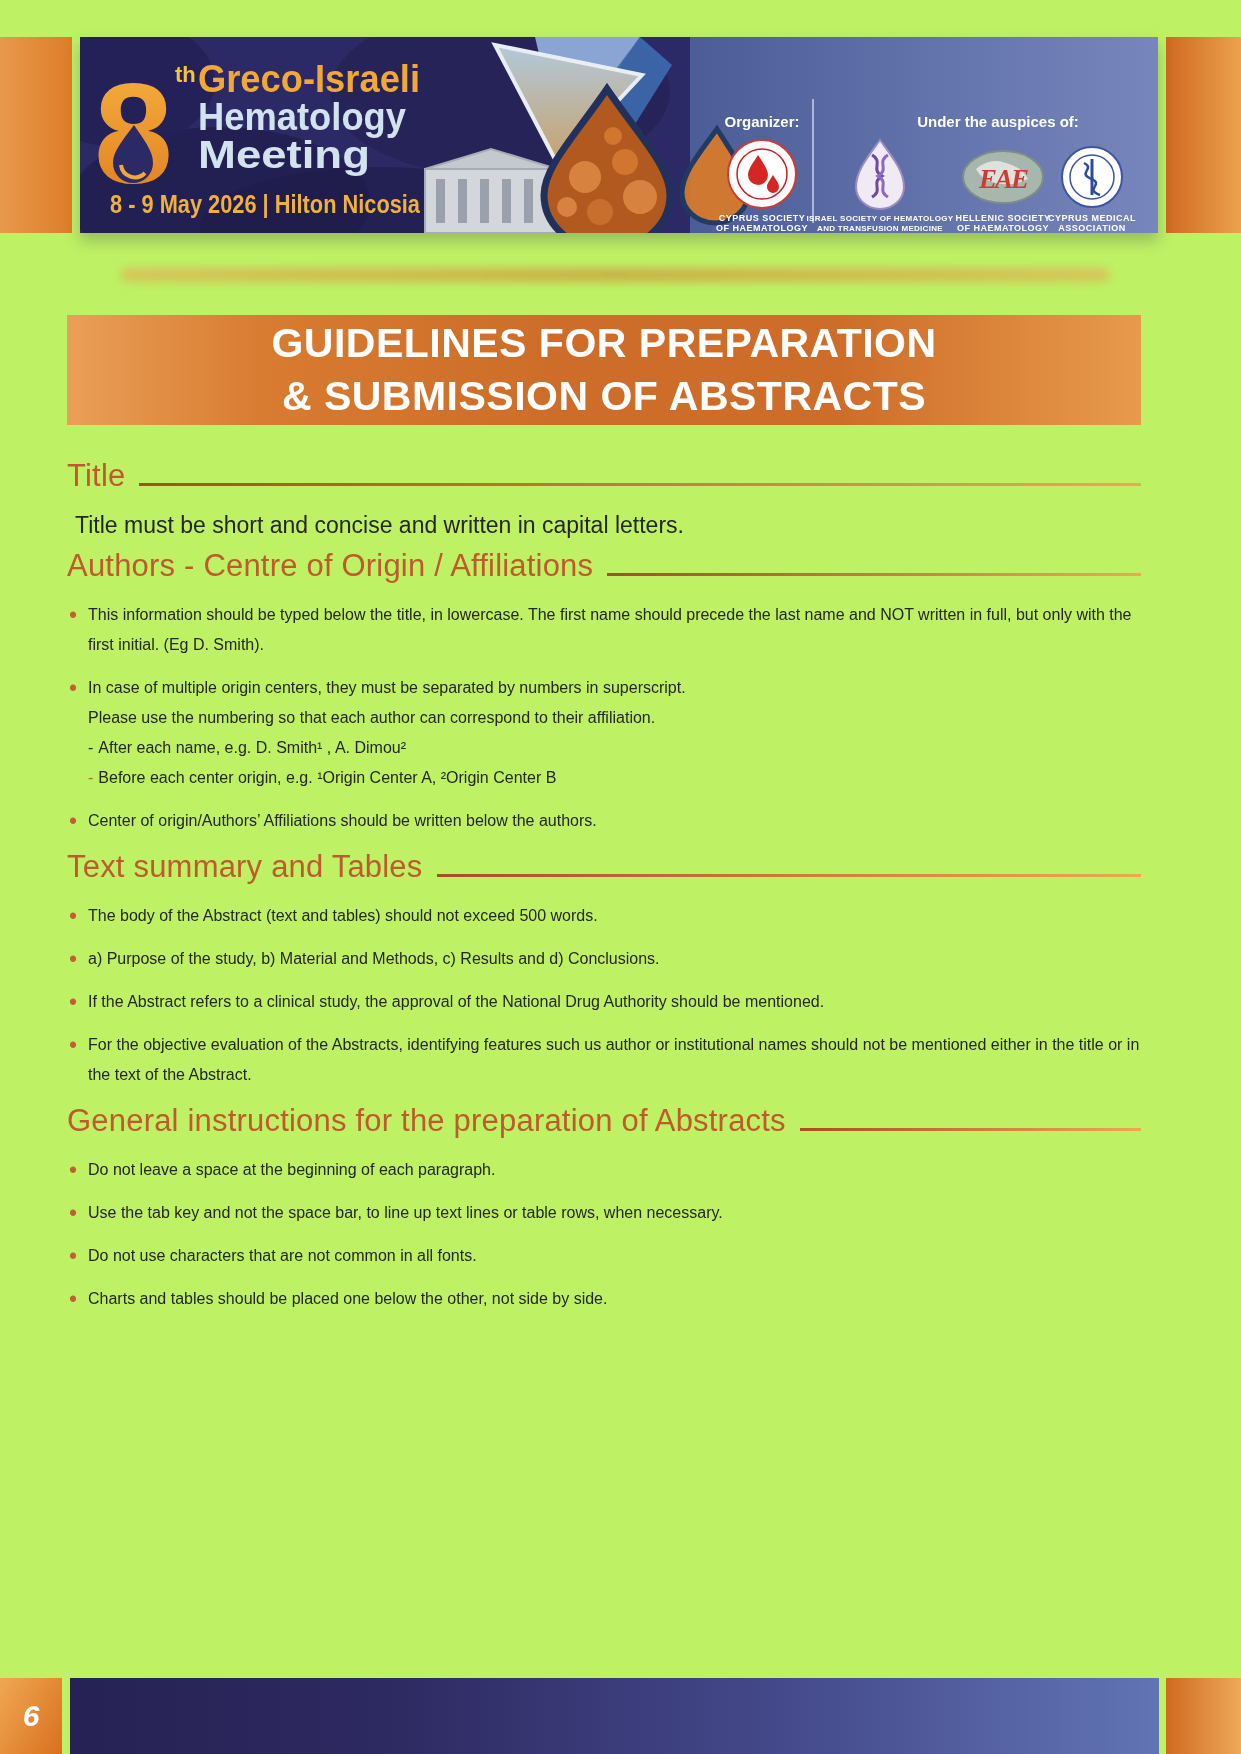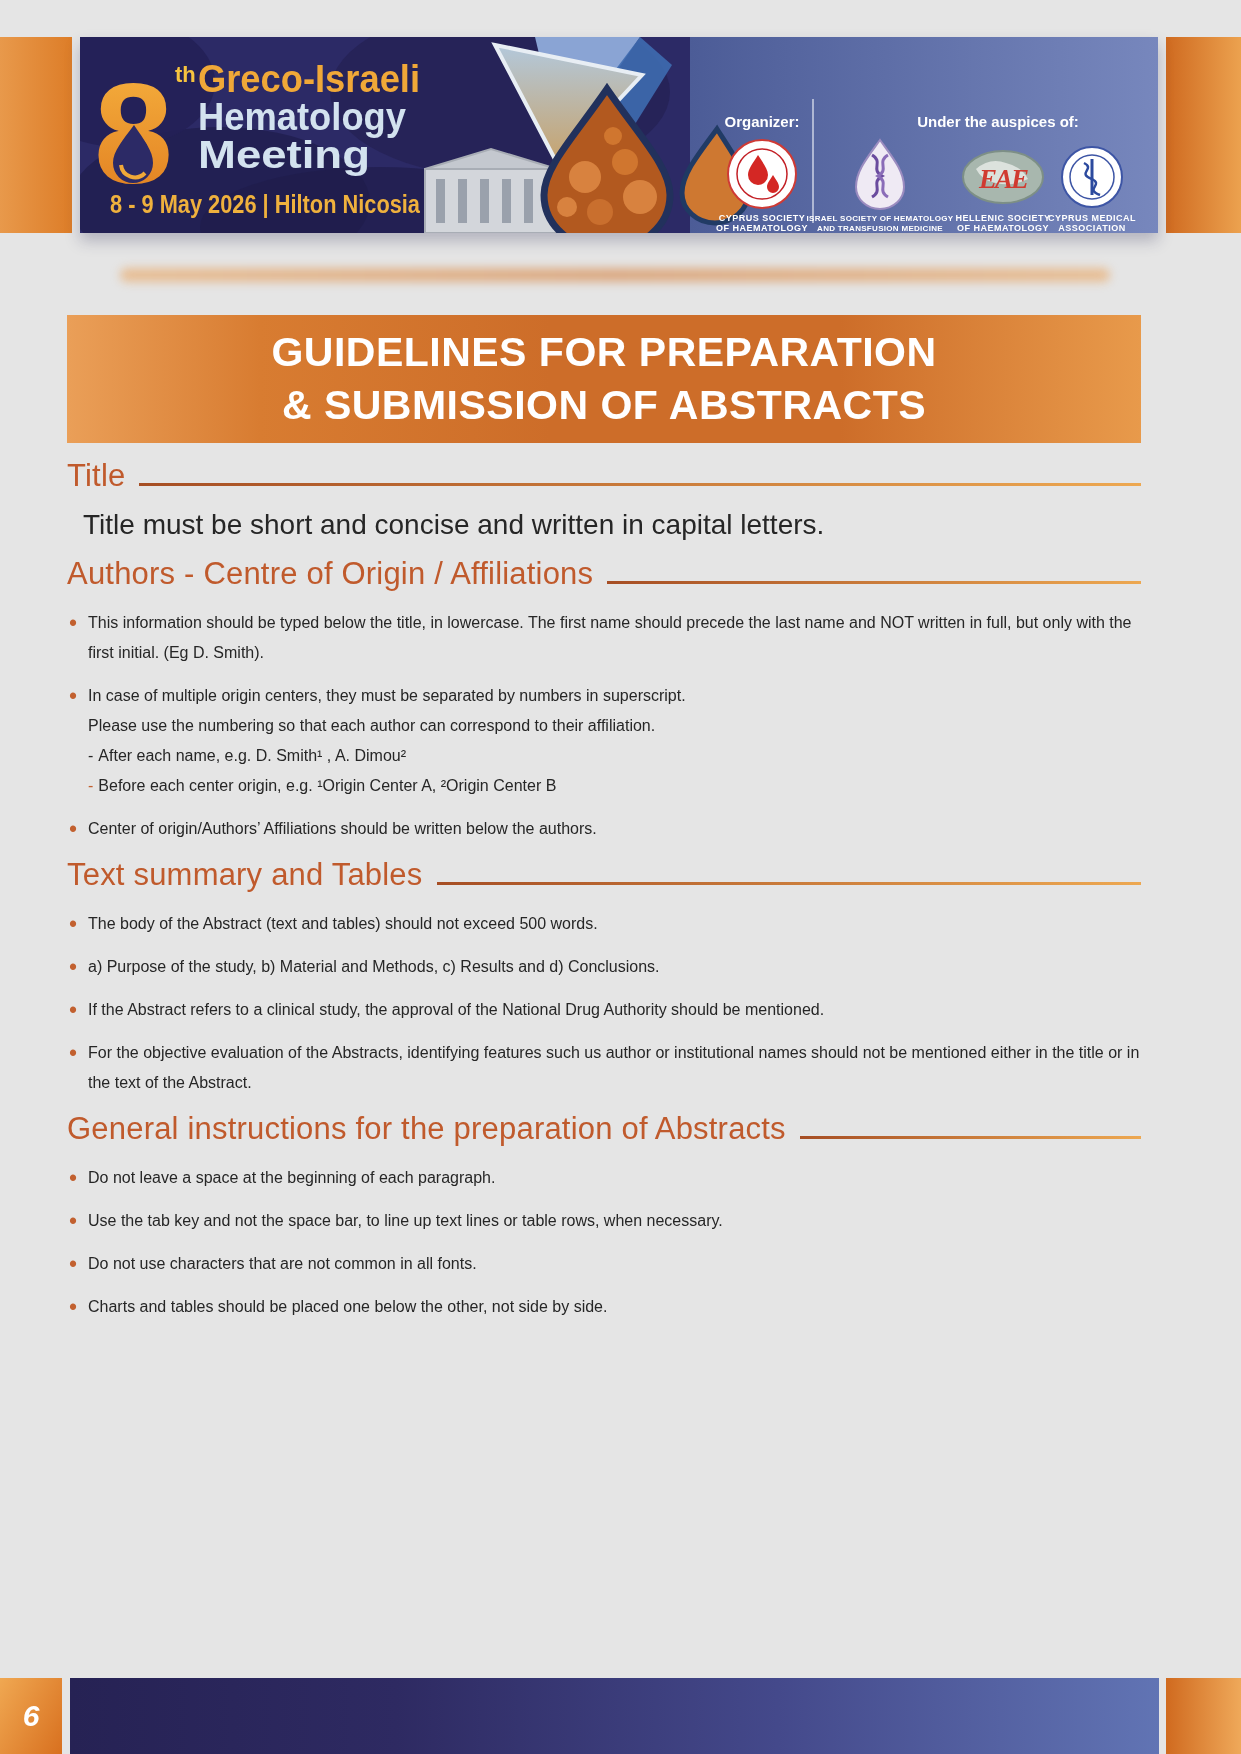--- a/index.html
+++ b/index.html
@@ -1,17 +1,17 @@
 <!DOCTYPE html>
 <html><head>
 <meta charset="utf-8">
 <style>
   html,body { margin:0; padding:0; background:#ffffff; }
   .page {
-    position:relative; width:1241px; height:1754px; background:#e5e5e5;
+    position:relative; width:1241px; height:1754px; background:#bef264;
     overflow:hidden; font-family:"Liberation Sans", sans-serif;
   }
 
   
   .top-bar-left {
     position:absolute; left:0; top:37px; width:72px; height:196px;
     background:linear-gradient(90deg,#e8994b,#dd7d28);
   }
   .top-bar-right {
     position:absolute; left:1166px; top:37px; width:75px; height:196px;
@@ -24,42 +24,42 @@
     box-shadow:0 8px 14px rgba(50,50,90,.28);
   }
   .header-ghost {
     position:absolute; left:120px; top:268px; width:990px; height:14px;
     background:linear-gradient(90deg,rgba(234,160,85,.55),rgba(212,122,51,.55),rgba(234,160,85,.55));
     filter:blur(5px); border-radius:7px;
   }
 
   
   .guidelines-banner {
-    position:absolute; left:67px; top:315px; width:1074px; height:128px;
+    position:absolute; left:67px; top:315px; width:1074px; height:110px;
     background:linear-gradient(90deg,#ea9f58 0%,#d87c31 18%,#cd6d29 45%,#cd6d29 72%,#e89a4b 100%);
     display:flex; flex-direction:column; align-items:center; justify-content:center;
     color:#ffffff; font-weight:bold; font-size:41px; line-height:53px; letter-spacing:.5px;
     text-align:center;
   }
 
   
   .content { position:absolute; left:67px; top:458px; width:1074px; color:#262626; }
   .sec { margin:0; }
   .sec + .sec { }
   h2.h {
     display:flex; align-items:flex-end; margin:0 0 16px 0;
     font-size:31px; line-height:36px; font-weight:400; color:#c05a2c;
     letter-spacing:.2px;
   }
   .h-text { white-space:nowrap; }
   .h-rule {
     flex:1; height:3px; margin:0 0 8px 14px;
     background:linear-gradient(90deg,#a64e24,#eda851);
   }
-  .para { font-size:28px; line-height:30px; margin:16px; }
+  .para { font-size:23px; line-height:30px; margin:8px; }
   .b {
     position:relative; padding-left:21px; margin:0 0 13px 0;
     font-size:16px; line-height:30px;
   }
   .b::before {
     content:"\2022"; position:absolute; left:2px; top:0;
     color:#c2602f; font-size:23px;
   }
   .ln { }
   .dash { margin-right:5px; }

